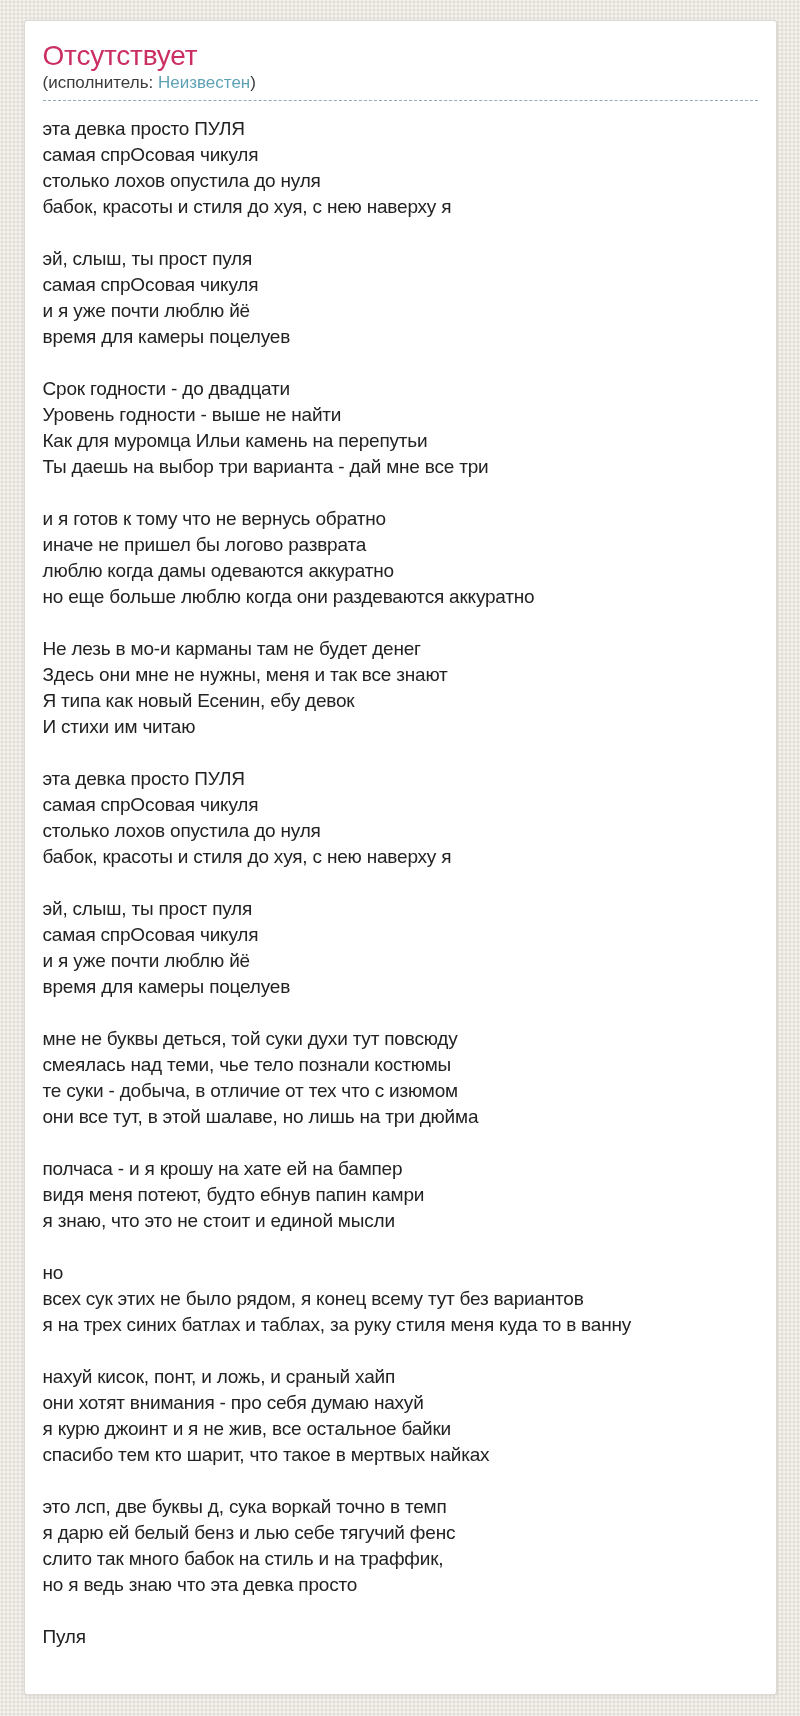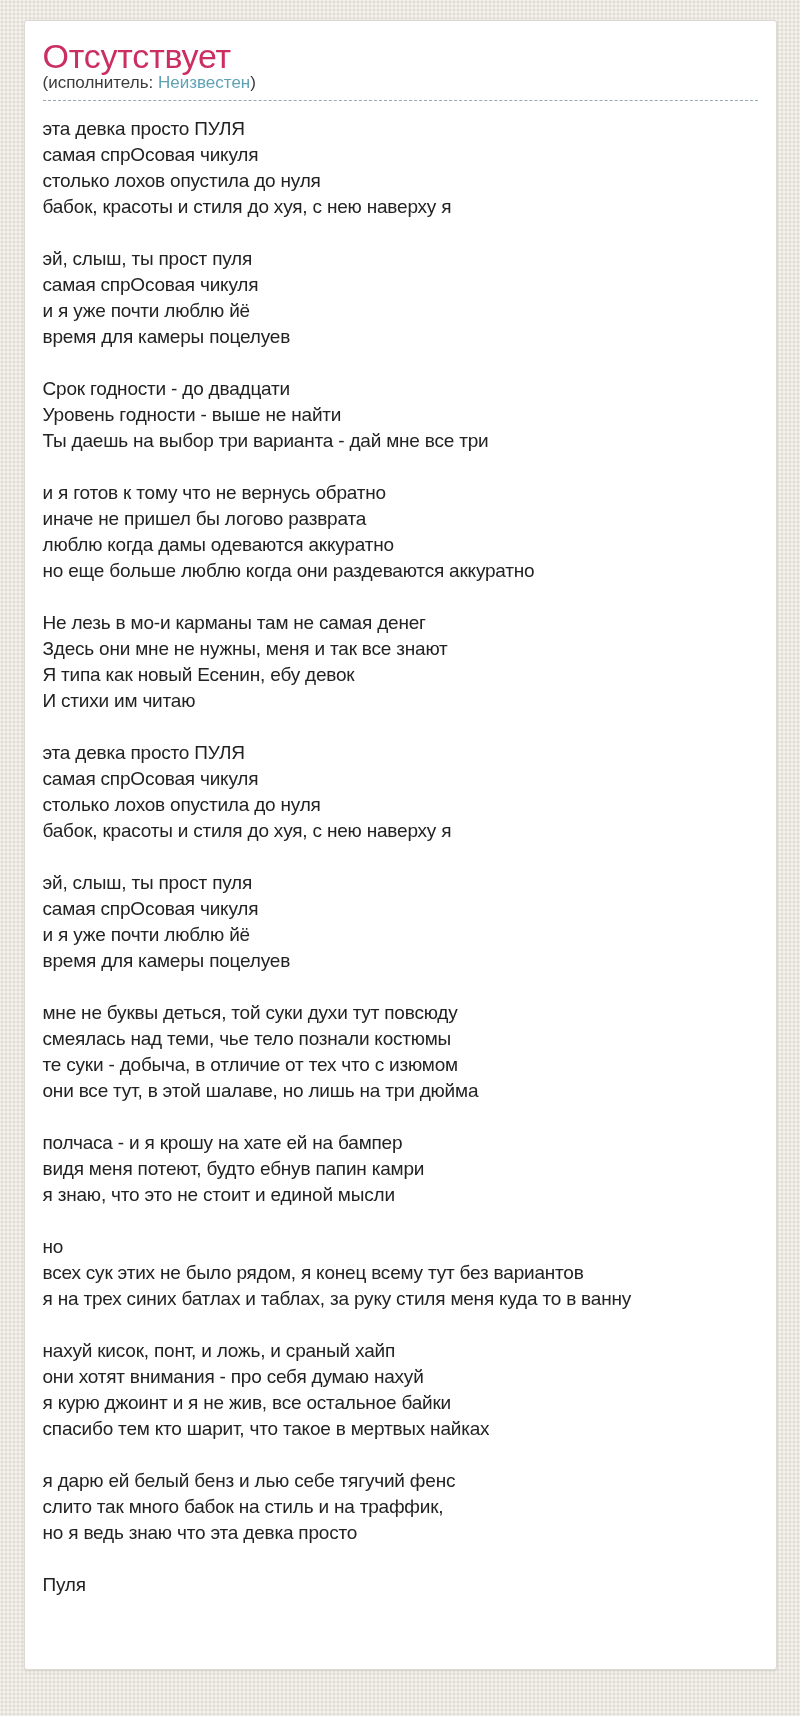--- a/index.html
+++ b/index.html
@@ -25,21 +25,21 @@
     background: #ffffff;
     border: 1px solid #ddd9d2;
     border-radius: 3px;
     box-shadow: 0 1px 3px rgba(0,0,0,0.10);
     padding: 20px 18px 28px 18px;
     box-sizing: border-box;
     min-height: 1650px;
   }
   .song-title {
     margin: 0;
-    font-size: 34px;
+    font-size: 28px;
     font-weight: 400;
     line-height: 30px;
     color: #cb2e60;
     letter-spacing: -0.2px;
   }
   .artist-line {
     margin: 1px 0 0 0;
     font-size: 17px;
     line-height: 22px;
     color: #3b3b3b;
@@ -90,30 +90,31 @@
       </div>
       <div class="stanza">
         <div class="lyric-line">эй, слыш, ты прост пуля</div>
         <div class="lyric-line">самая спрОсовая чикуля</div>
         <div class="lyric-line">и я уже почти люблю йё</div>
         <div class="lyric-line">время для камеры поцелуев</div>
       </div>
       <div class="stanza">
         <div class="lyric-line">Срок годности - до двадцати</div>
         <div class="lyric-line">Уровень годности - выше не найти</div>
+        <div class="lyric-line">Как для муромца Ильи камень на перепутьи</div>
         <div class="lyric-line">Ты даешь на выбор три варианта - дай мне все три</div>
       </div>
       <div class="stanza">
         <div class="lyric-line">и я готов к тому что не вернусь обратно</div>
         <div class="lyric-line">иначе не пришел бы логово разврата</div>
         <div class="lyric-line">люблю когда дамы одеваются аккуратно</div>
         <div class="lyric-line">но еще больше люблю когда они раздеваются аккуратно</div>
       </div>
       <div class="stanza">
-        <div class="lyric-line">Не лезь в мо-и карманы там не самая денег</div>
+        <div class="lyric-line">Не лезь в мо-и карманы там не будет денег</div>
         <div class="lyric-line">Здесь они мне не нужны, меня и так все знают</div>
         <div class="lyric-line">Я типа как новый Есенин, ебу девок</div>
         <div class="lyric-line">И стихи им читаю</div>
       </div>
       <div class="stanza">
         <div class="lyric-line">эта девка просто ПУЛЯ</div>
         <div class="lyric-line">самая спрОсовая чикуля</div>
         <div class="lyric-line">столько лохов опустила до нуля</div>
         <div class="lyric-line">бабок, красоты и стиля до хуя, с нею наверху я</div>
       </div>
@@ -139,20 +140,21 @@
         <div class="lyric-line">всех сук этих не было рядом, я конец всему тут без вариантов</div>
         <div class="lyric-line">я на трех синих батлах и таблах, за руку стиля меня куда то в ванну</div>
       </div>
       <div class="stanza">
         <div class="lyric-line">нахуй кисок, понт, и ложь, и сраный хайп</div>
         <div class="lyric-line">они хотят внимания - про себя думаю нахуй</div>
         <div class="lyric-line">я курю джоинт и я не жив, все остальное байки</div>
         <div class="lyric-line">спасибо тем кто шарит, что такое в мертвых найках</div>
       </div>
       <div class="stanza">
+        <div class="lyric-line">это лсп, две буквы д, сука воркай точно в темп</div>
         <div class="lyric-line">я дарю ей белый бенз и лью себе тягучий фенс</div>
         <div class="lyric-line">слито так много бабок на стиль и на траффик,</div>
         <div class="lyric-line">но я ведь знаю что эта девка просто</div>
       </div>
       <div class="stanza">
         <div class="lyric-line">Пуля</div>
       </div>
     </div>
 </div>
 

